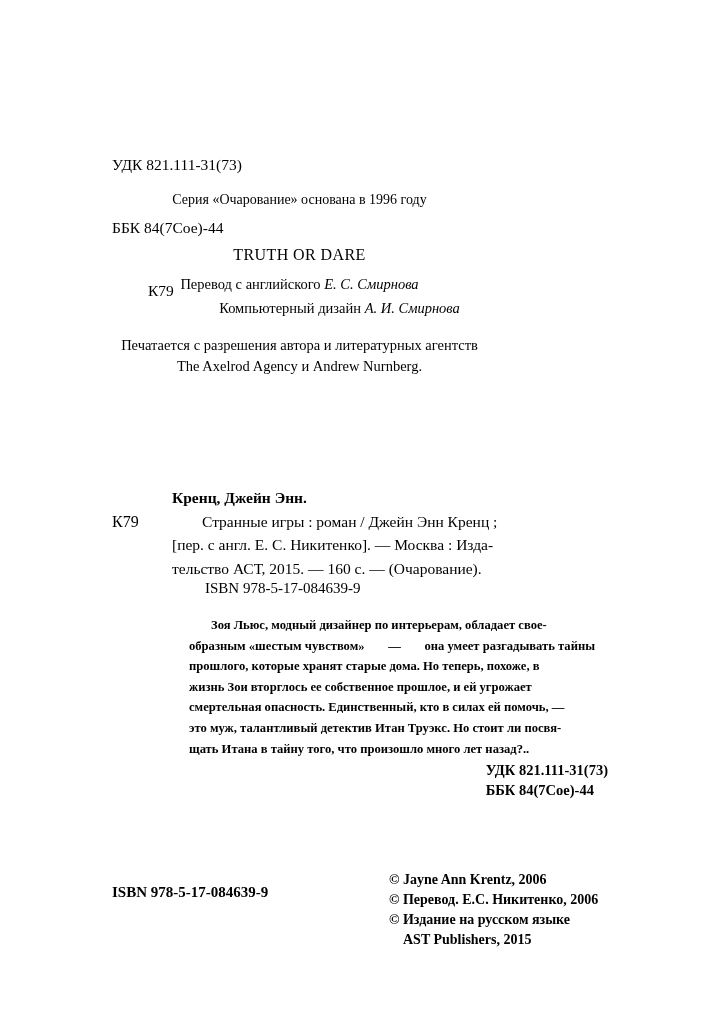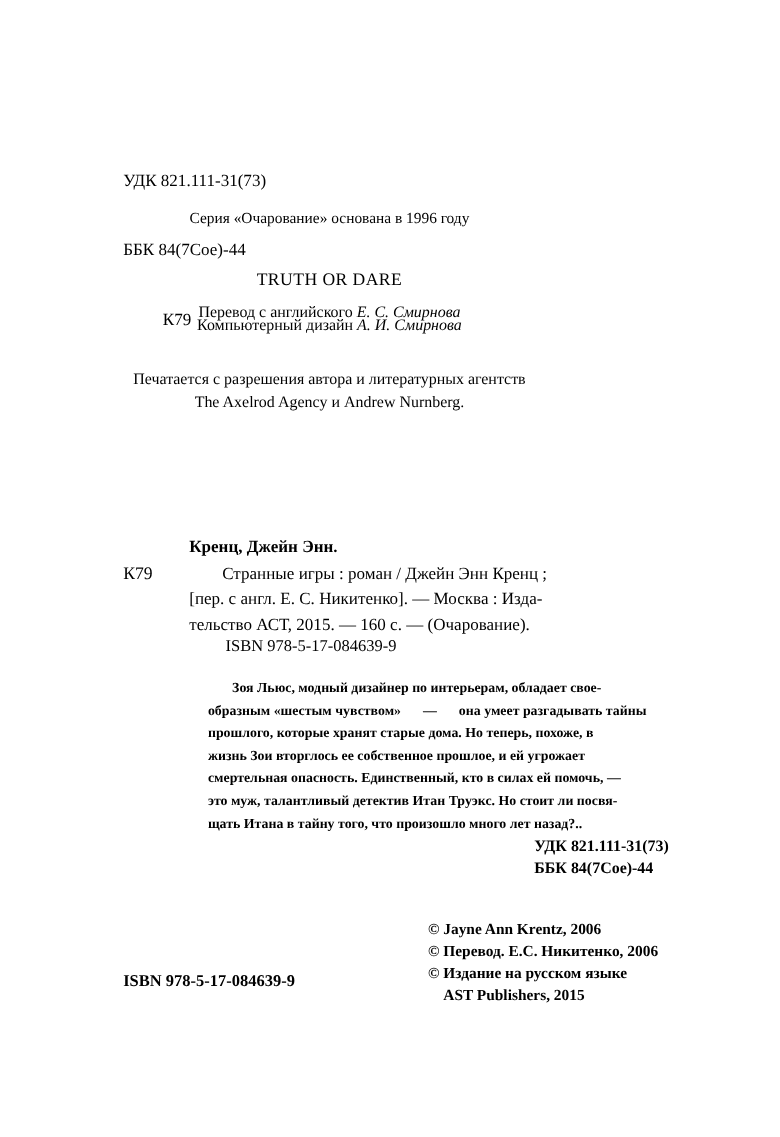--- a/index.html
+++ b/index.html
@@ -48,22 +48,23 @@
   #title-orig {
     top: 234px;
     font-size: 16px;
     letter-spacing: 0.4px;
   }
   #translator-line {
     top: 264px;
     font-size: 14.5px;
   }
   #designer-line {
-    top: 276px;
-    font-size: 14.5px;
+    top: 288px;
+    font-size: 14.5px;
+    padding-left: 40px;
   }
   .ital { font-style: italic; }
 
   #permission-line {
     top: 323px;
     font-size: 14.5px;
     line-height: 21px;
   }
 
   
@@ -104,39 +105,40 @@
     line-height: 20.6px;
     text-align: justify;
   }
   #annotation .ln {
     display: block;
     white-space: pre;
     font-weight: bold;
   }
   #annotation .ln.just {
     display: flex;
+    justify-content: space-between;
     gap: 20px;
   }
   #annotation .ln.just > span { white-space: pre; }
   #annotation .first-indent { display: inline-block; width: 22px; }
 
   
   #udc-bottom {
     right: 101px;
     top: 748px;
     font-size: 14.5px;
     line-height: 20px;
     font-weight: bold;
     text-align: left;
   }
 
   
   #copyright {
     left: 389px;
-    top: 824px;
+    top: 858px;
     font-size: 14px;
     line-height: 20px;
     font-weight: bold;
   }
   #copyright .cline { display: block; white-space: pre; }
   #copyright .cind { display: inline-block; width: 14px; }
 
   #isbn-bottom {
     left: 112px;
     top: 872px;

